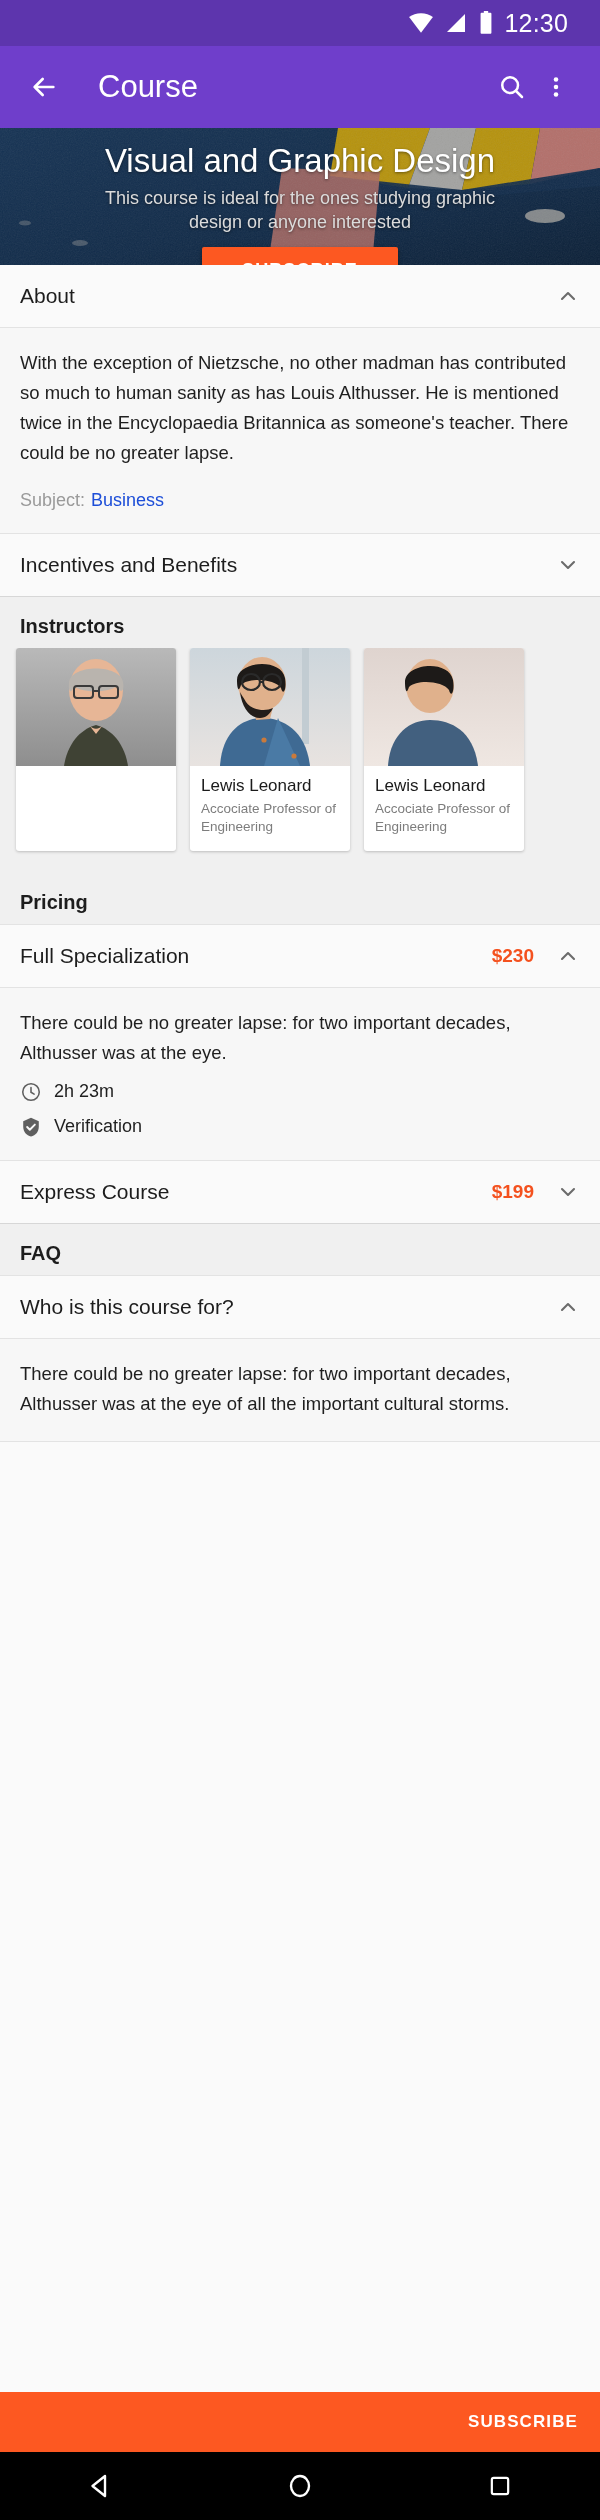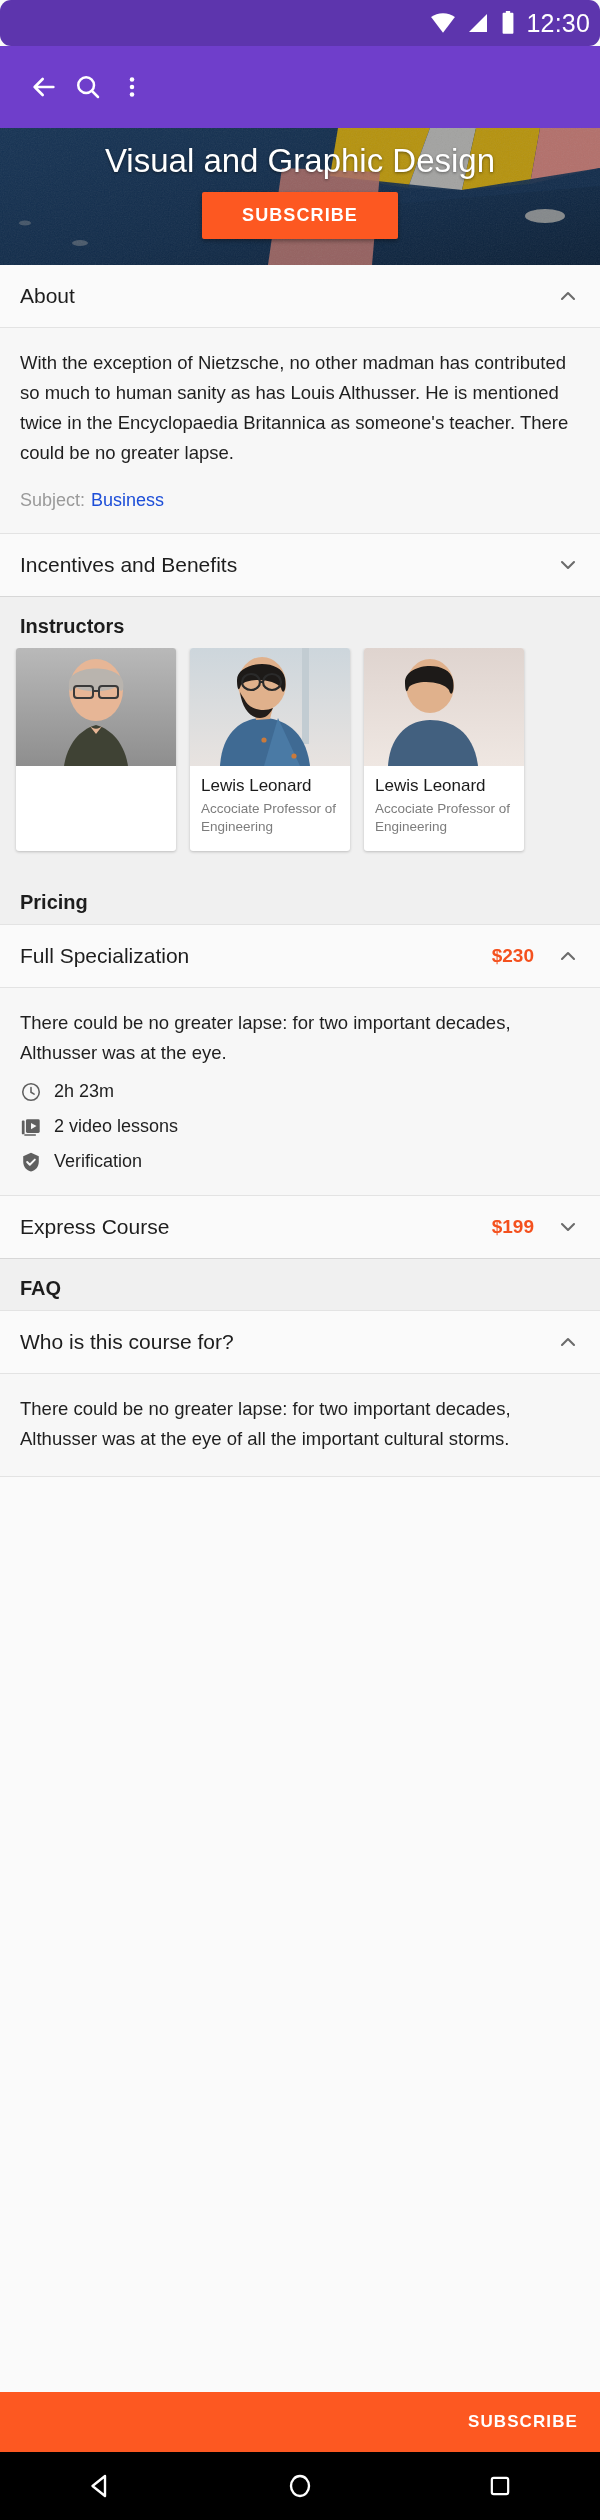--- a/index.html
+++ b/index.html
@@ -8,21 +8,21 @@
     background: #ffffff;
     font-family: "Liberation Sans", sans-serif;
     overflow: hidden;
   }
   .phone { width: 600px; height: 2520px; position: relative; background:#fafafa; }
 
   
   .statusbar {
     height: 46px; background: #5d35ad;
     display: flex; align-items: center; justify-content: flex-end;
-    padding-right: 10px; gap: 10px; border-radius: 11px;
+    padding-right: 32px; gap: 10px;
   }
   .sb-icon { display:block; }
   .sb-time { color:#fff; font-size: 25px; letter-spacing: .2px; }
 
   
   .appbar {
     height: 82px; background: #6f3ecb;
     display: flex; align-items: center; padding: 0 22px;
   }
   .appbar-title { color:#fff; font-size: 31px; margin-left: 32px; flex: 1; }
@@ -120,20 +120,21 @@
     </svg>
     <div class="sb-time">12:30</div>
   </div>
 
   <div class="appbar">
     <div class="iconbtn">
       <svg width="32" height="32" viewBox="0 0 24 24">
           <path fill="none" stroke="#fff" stroke-width="2" stroke-linecap="round" stroke-linejoin="round" d="M19 12H5m0 0 6-6m-6 6 6 6"></path>
         </svg>
     </div>
+    <div class="appbar-title">Course</div>
     <div class="iconbtn">
       <svg width="30" height="30" viewBox="0 0 24 24">
           <circle cx="10.5" cy="10.5" r="6.3" fill="none" stroke="#fff" stroke-width="2"></circle>
           <path stroke="#fff" stroke-width="2" stroke-linecap="round" d="M15.4 15.4 20 20"></path>
         </svg>
     </div>
     <div class="iconbtn">
       <svg width="26" height="26" viewBox="0 0 24 24">
           <circle cx="12" cy="5" r="2.1" fill="#fff"></circle>
           <circle cx="12" cy="12" r="2.1" fill="#fff"></circle>
@@ -163,20 +164,21 @@
       <polygon points="330,48 462,62 600,40 600,58 350,80" fill="#17375c" opacity="0.93"></polygon>
       <polygon points="282,40 380,44 372,137 268,137" fill="#cf837c" opacity="0.88"></polygon>
       <ellipse cx="545" cy="88" rx="20" ry="7" fill="#c8c7c2" opacity="0.8"></ellipse>
       <ellipse cx="80" cy="115" rx="8" ry="3" fill="#9fa6ab" opacity="0.5"></ellipse>
       <ellipse cx="25" cy="95" rx="6" ry="2.5" fill="#9fa6ab" opacity="0.45"></ellipse>
       <rect width="600" height="137" filter="url(#grain)" opacity="0.13"></rect>
       <rect width="600" height="137" fill="#000" opacity="0.18"></rect>
     </svg>
     <div class="hero-content">
       <div class="hero-title">Visual and Graphic Design</div>
+      <div class="hero-sub">This course is ideal for the ones studying graphic design or anyone interested</div>
       <button class="subscribe-hero">SUBSCRIBE</button>
     </div>
   </div>
 
   <div class="section-white">
     <div class="row-head">
       <div class="label">About</div>
       <div class="chev">
         <svg width="24" height="24" viewBox="0 0 24 24">
             <path fill="none" stroke="#6b6b6b" stroke-width="2.1" stroke-linecap="round" stroke-linejoin="round" d="m6 15 6-6 6 6"></path>
@@ -306,29 +308,20 @@
       <div class="body-text">There could be no greater lapse: for two important decades, Althusser was at the eye.</div>
 
       <div class="meta-row">
         <svg width="22" height="22" viewBox="0 0 24 24">
           <circle cx="12" cy="12" r="9" fill="none" stroke="#5f5f5f" stroke-width="1.7"></circle>
           <path d="M12 7v5.3l3.4 2" fill="none" stroke="#5f5f5f" stroke-width="1.7" stroke-linecap="round"></path>
         </svg>
         <span class="mtxt">2h 23m</span>
       </div>
 
-      <div class="meta-row">
-        <svg width="22" height="22" viewBox="0 0 24 24">
-          <rect x="2" y="5" width="3" height="15" rx="1" fill="#5f5f5f"></rect>
-          <rect x="6.5" y="3.5" width="15" height="15" rx="1.6" fill="#5f5f5f"></rect>
-          <path d="M12 7.5v7l6-3.5z" fill="#f7f7f7"></path>
-          <rect x="4.5" y="20" width="13" height="1.6" rx=".8" fill="#5f5f5f"></rect>
-        </svg>
-        <span class="mtxt">2 video lessons</span>
-      </div>
 
       <div class="meta-row">
         <svg width="22" height="22" viewBox="0 0 24 24">
           <path d="M12 2 3.5 5.6v6.1c0 5.3 3.6 9.8 8.5 10.6 4.9-.8 8.5-5.3 8.5-10.6V5.6z" fill="#5f5f5f"></path>
           <path d="m7.8 12 2.9 3 5.5-5.6" fill="none" stroke="#f7f7f7" stroke-width="2.1" stroke-linecap="round" stroke-linejoin="round"></path>
         </svg>
         <span class="mtxt">Verification</span>
       </div>
     </div>
     <div class="divider"></div>

